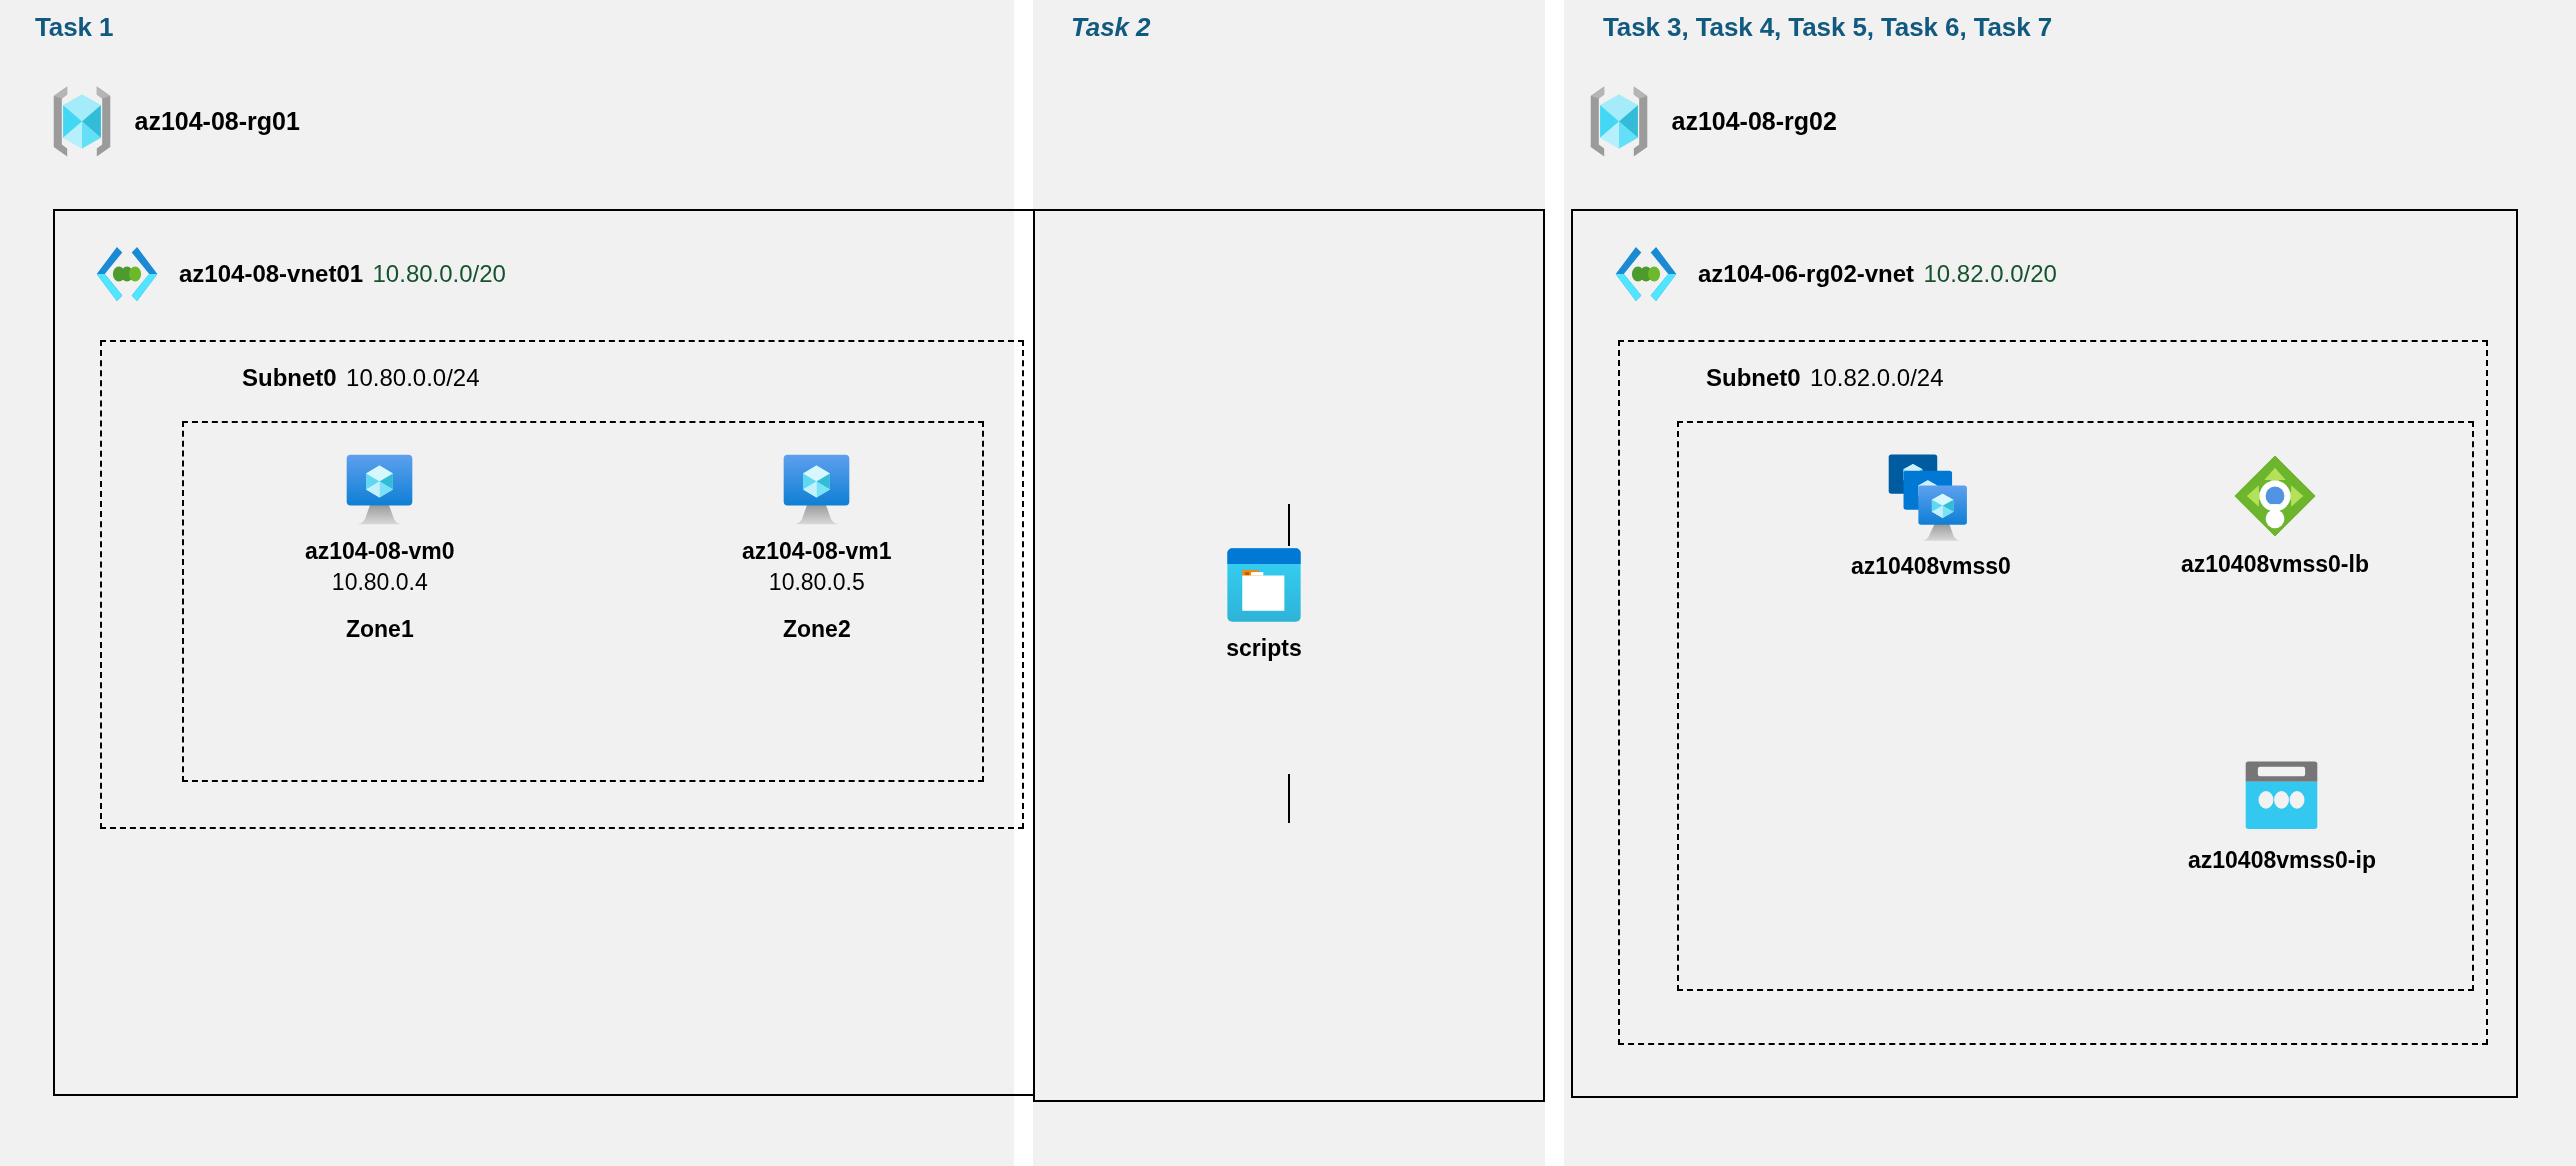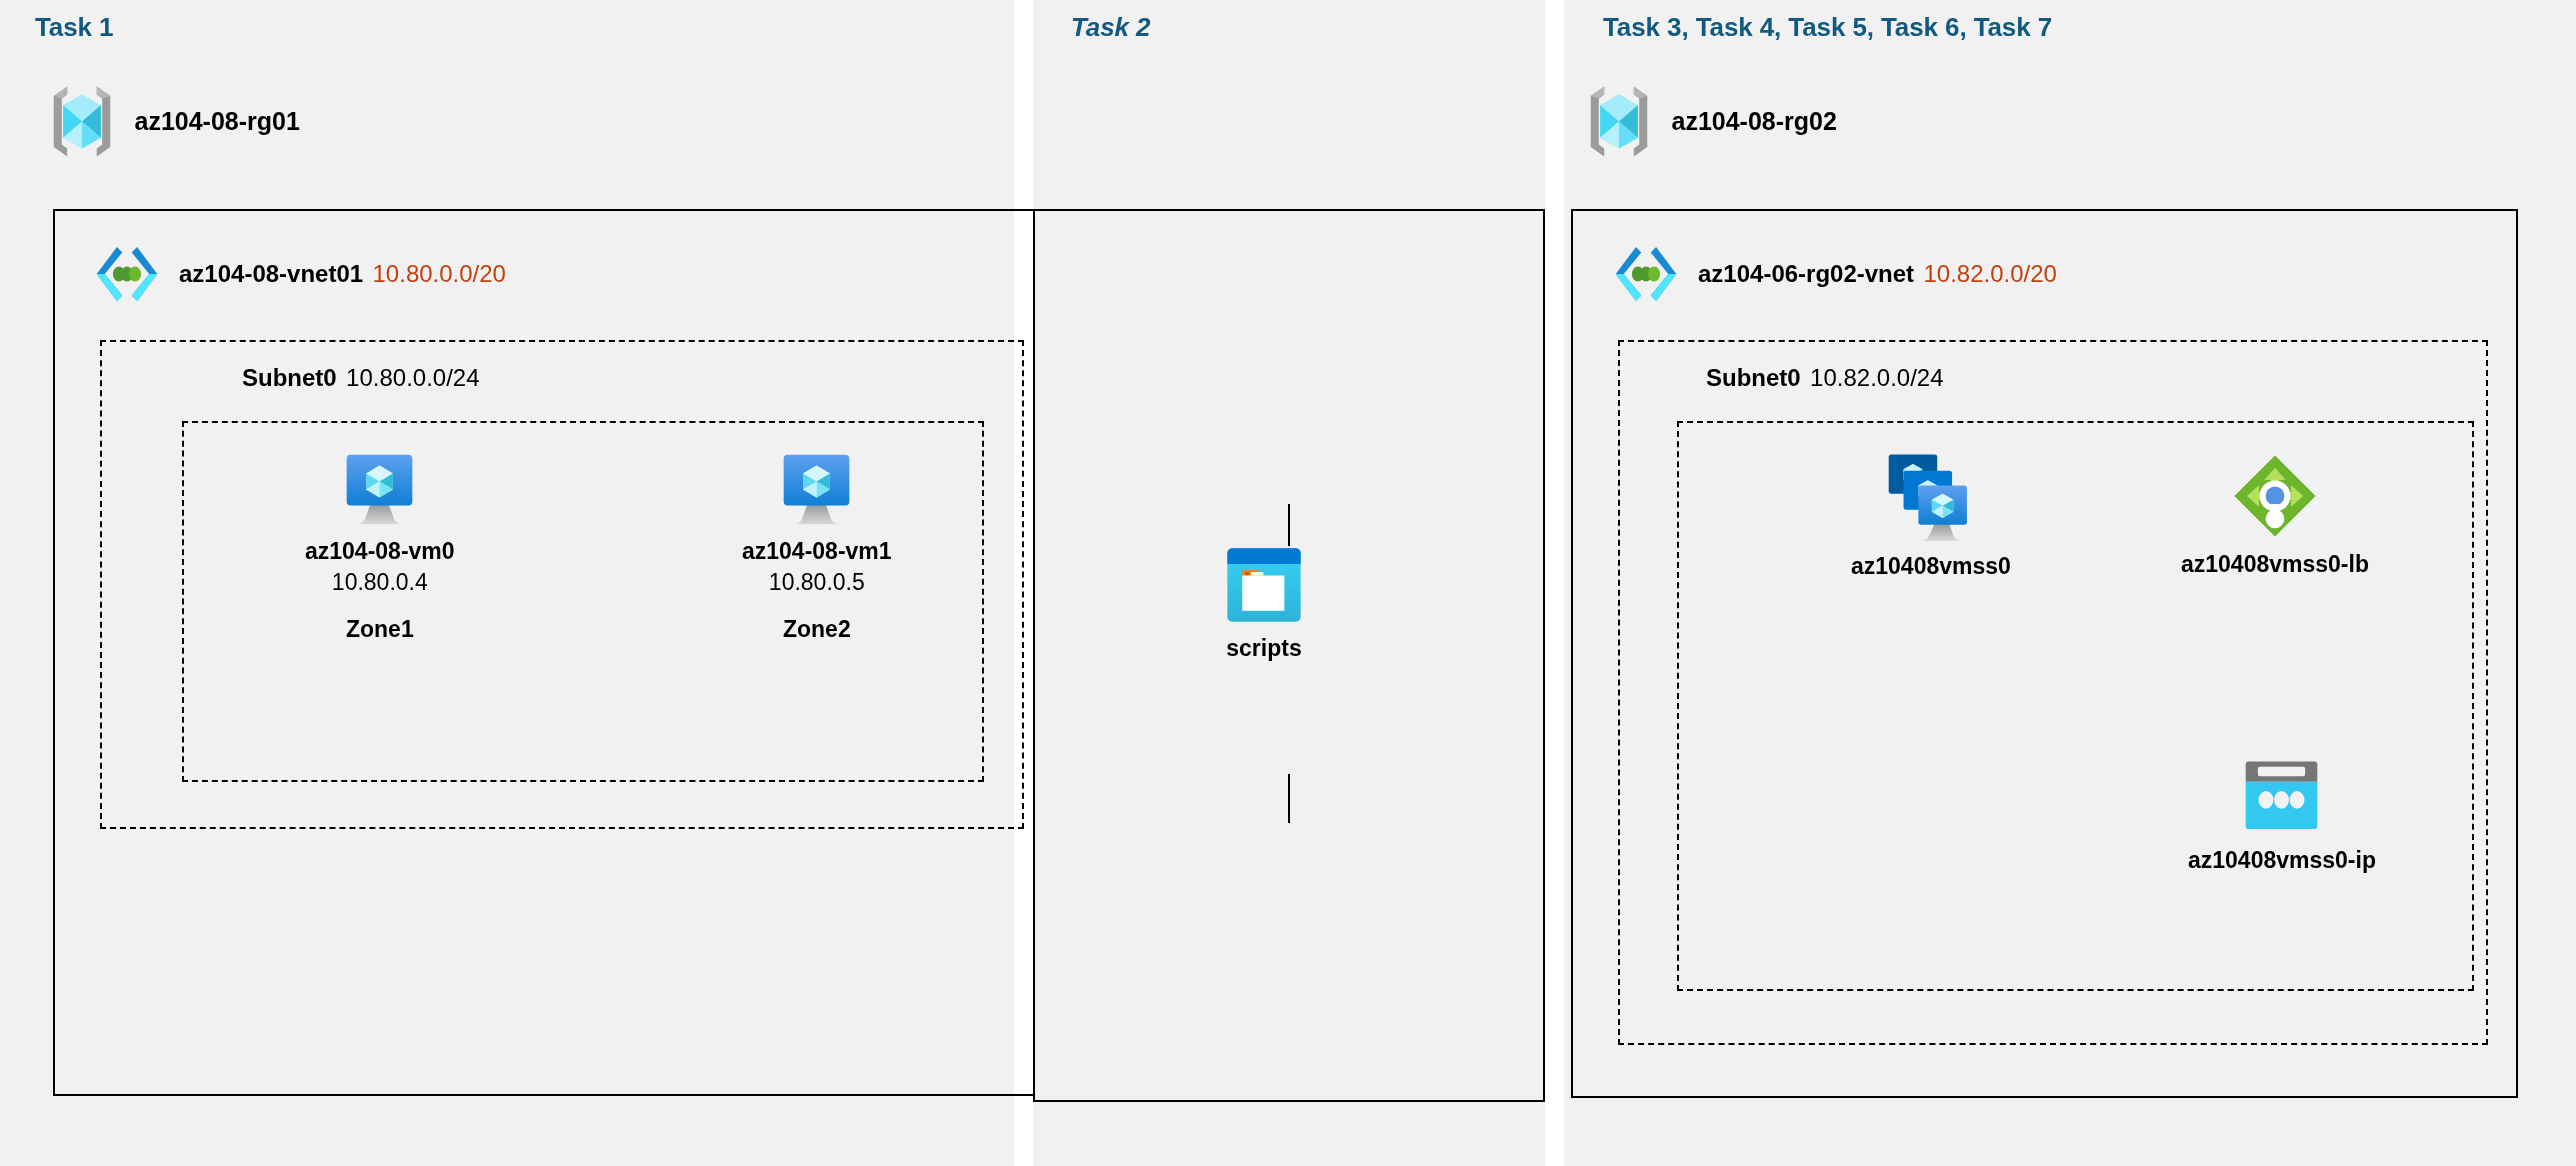--- a/index.html
+++ b/index.html
@@ -43,21 +43,21 @@
   #vnet01-box   { left: 53px;   top: 209px; width: 1422px; height: 887px; }
   #task2-box    { left: 1033px; top: 209px; width: 512px;  height: 893px; }
   #vnet02-box   { left: 1571px; top: 209px; width: 947px; height: 889px; }
 
   .vnet-header { position: absolute; display: flex; align-items: center; }
   #vnet01-header { left: 94px;  top: 243px; }
   #vnet02-header { left: 1613px; top: 243px; }
   .vnet-name {
     font-size: 24px; font-weight: bold; color:#000; margin-left: 19px; white-space: nowrap;
   }
-  .vnet-cidr { font-size: 24px; font-weight: normal; color:#c2410c; margin-left: 9.4px; white-space: nowrap; }
+  .vnet-cidr { font-size: 24px; font-weight: normal; color:#14532d; margin-left: 9.4px; white-space: nowrap; }
 
   
   .subnet-box { position: absolute; border: 2.7px dashed #000000; }
   #subnet0-left  { left: 100px;  top: 340px; width: 924px; height: 489px; }
   #subnet0-right { left: 1618px; top: 340px; width: 870px; height: 705px; }
 
   .subnet-label { position: absolute; white-space: nowrap; }
   #subnet0-left-label  { left: 202px;  top: 364px; margin-left: 40px; }
   #subnet0-right-label { left: 1706px; top: 364px; }
   .subnet-name { font-size: 24px; font-weight: bold; color:#000; }

